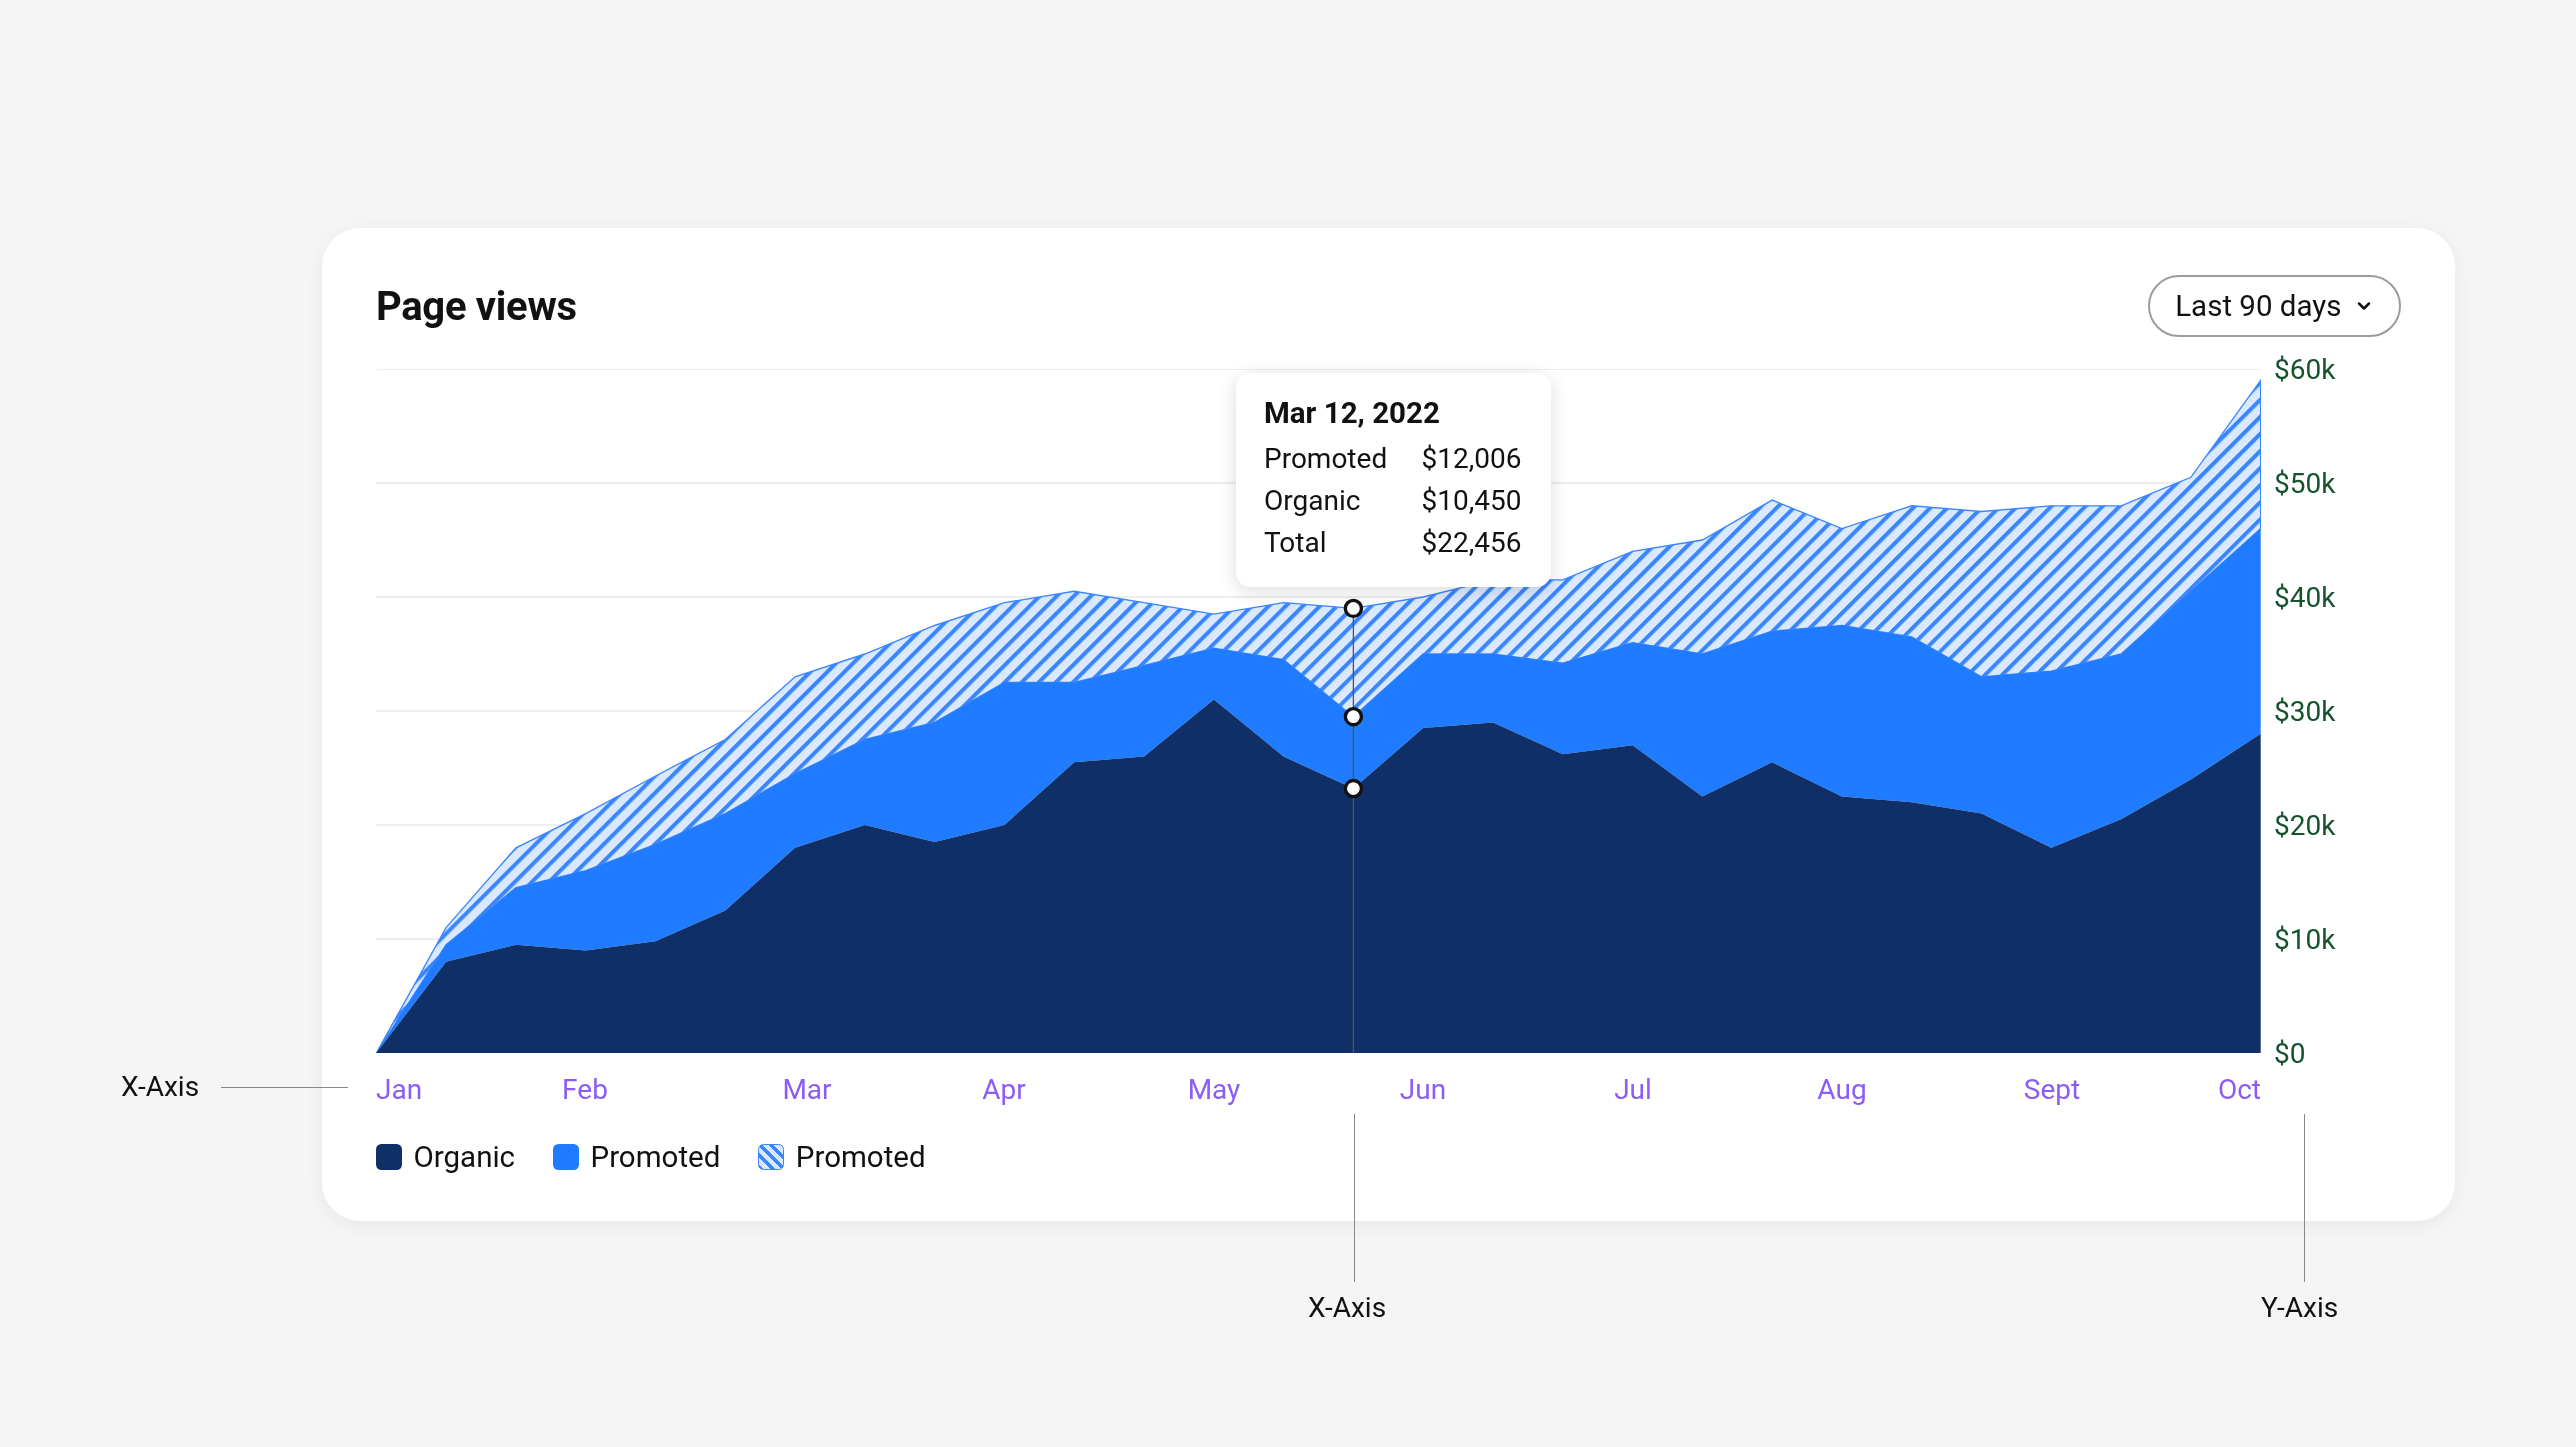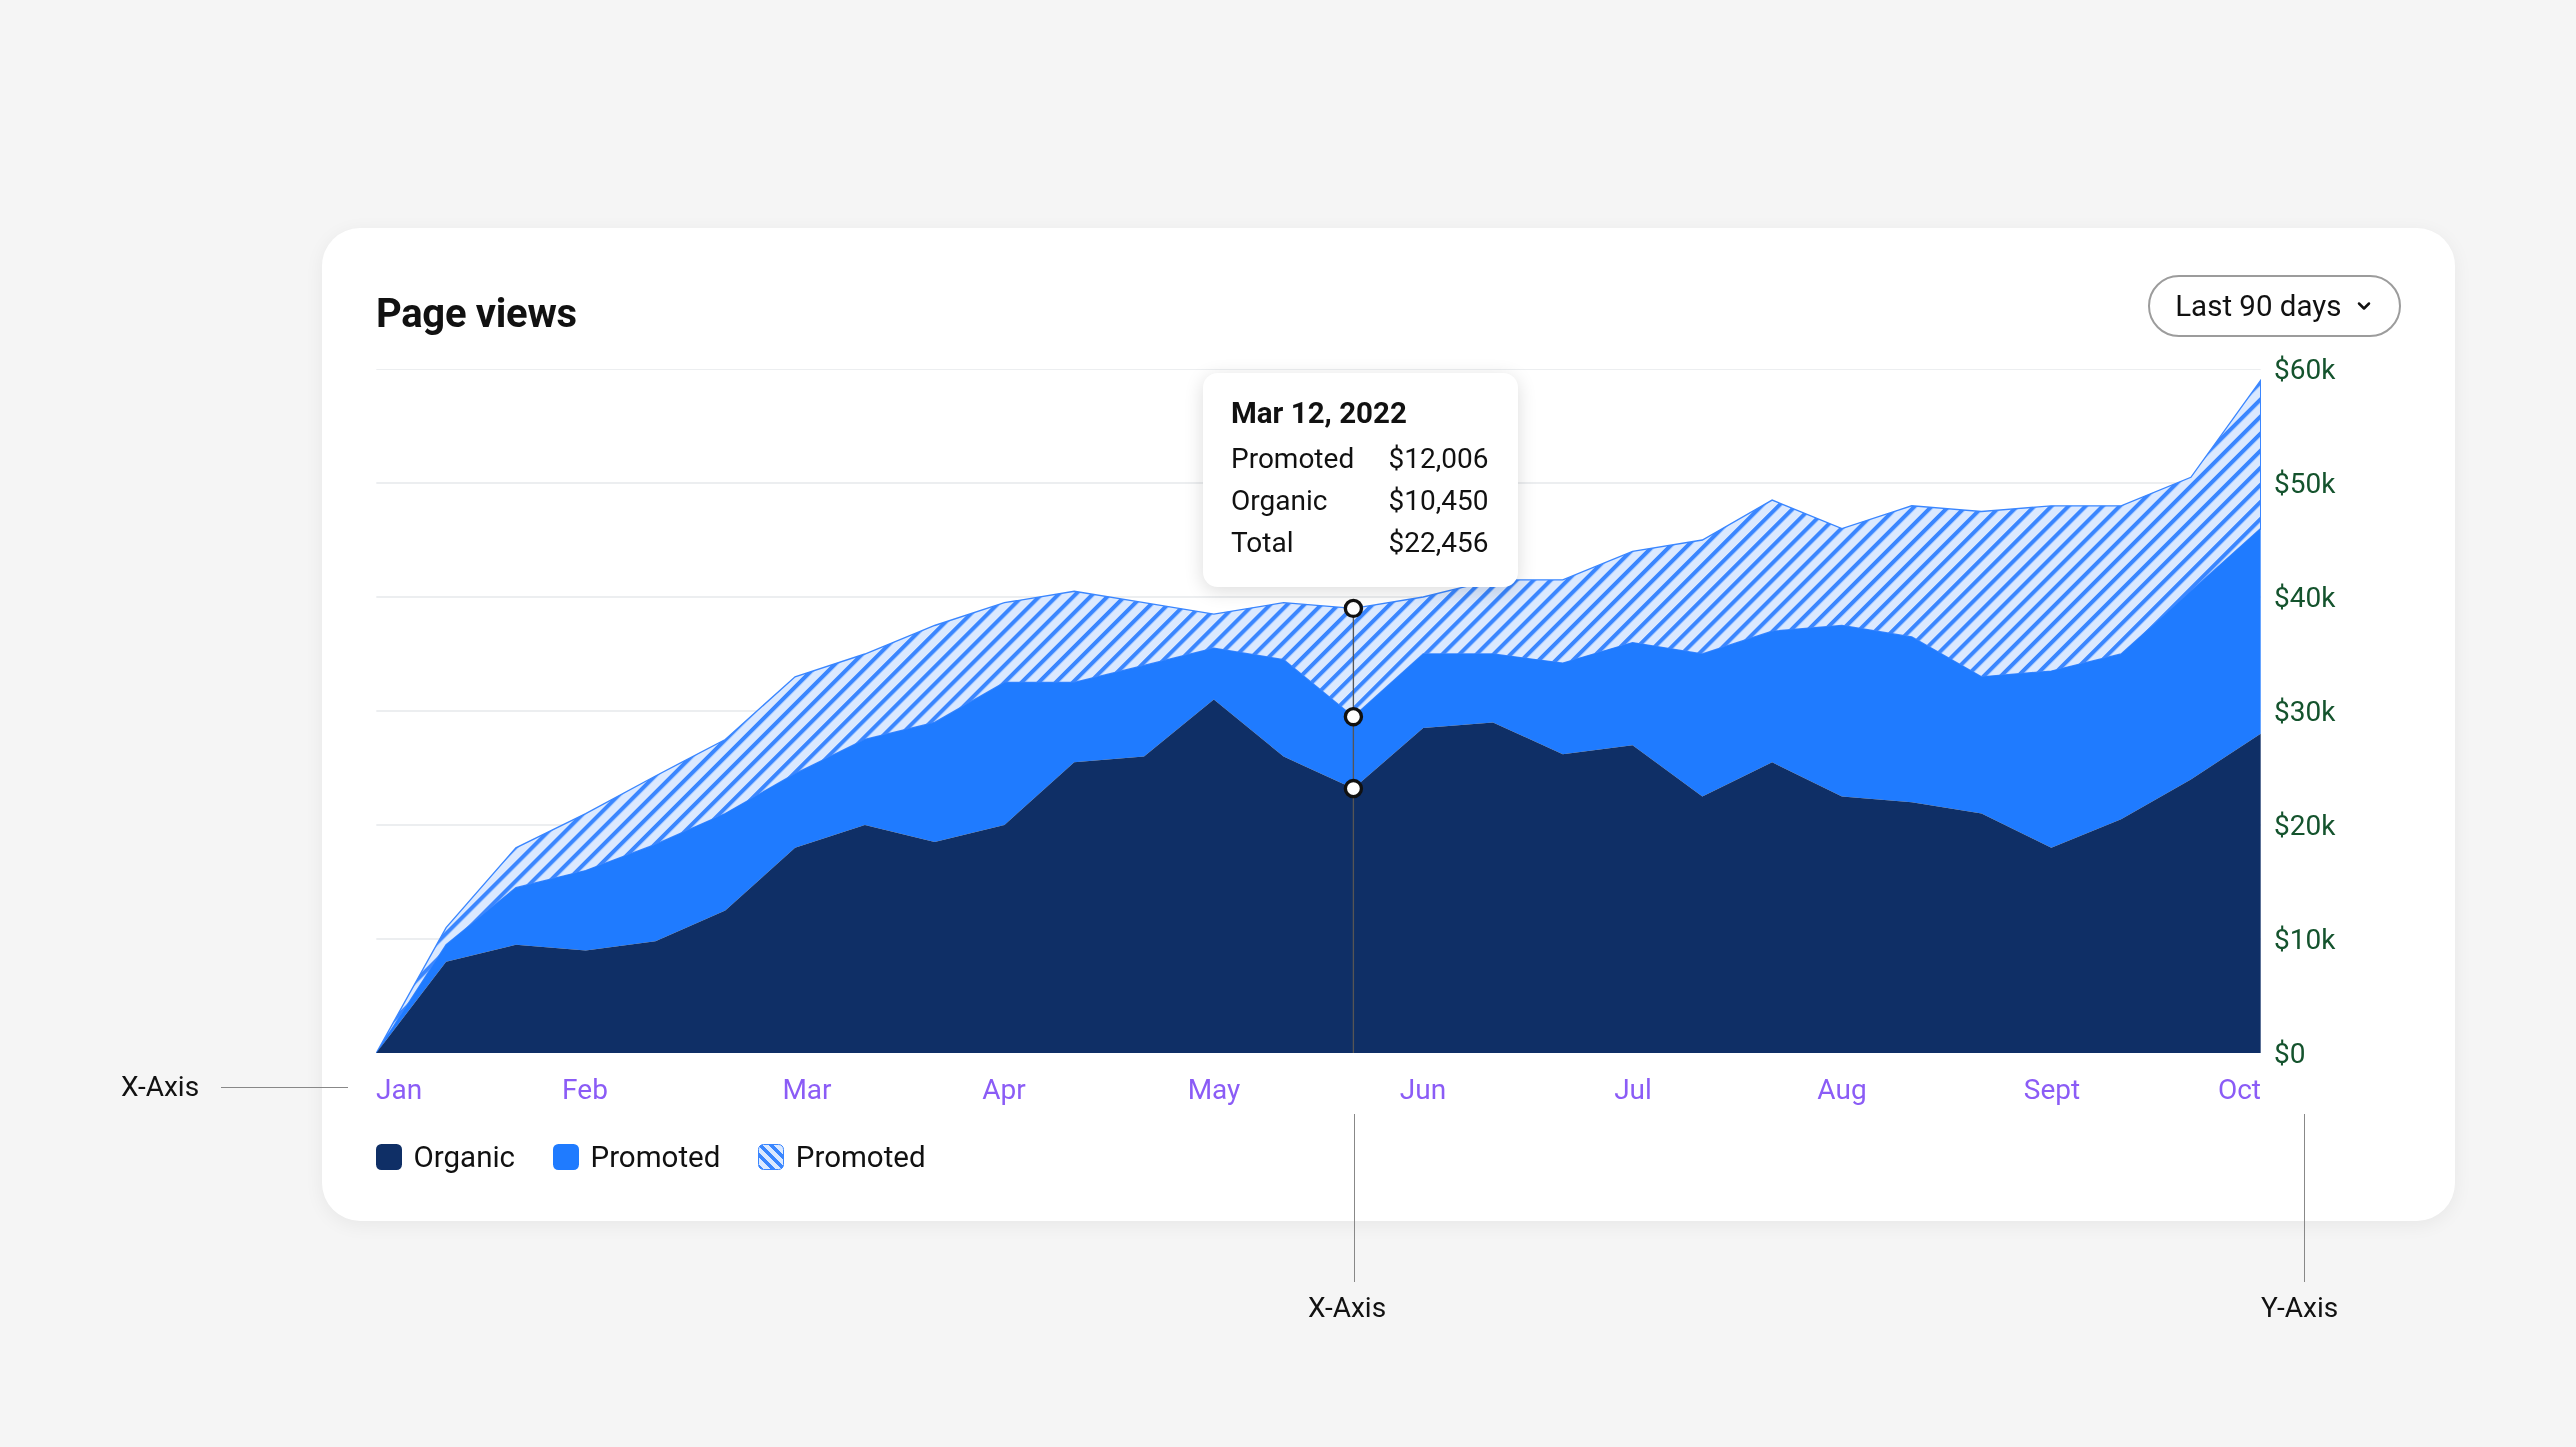--- a/index.html
+++ b/index.html
@@ -27,21 +27,21 @@
     background: #ffffff;
     border-radius: 38px;
     box-shadow: 0 4px 19px rgba(0,0,0,0.06);
   }
   .card-header {
     position: absolute;
     left: 54px;
     top: 47px;
     right: 54px;
     display: flex;
-    align-items: flex-end;
+    align-items: center;
     justify-content: space-between;
   }
   .title {
     font-size: 40px;
     font-weight: 700;
     color: #111;
     letter-spacing: -0.3px;
   }
   .dropdown {
     display: flex;
@@ -198,21 +198,21 @@
       <div class="legend-item">
         <span class="swatch" id="sw-promoted" style="background: rgb(31, 123, 255);"></span>
         <span>Promoted</span>
       </div>
       <div class="legend-item">
         <span class="swatch" id="sw-external" style="background: repeating-linear-gradient(45deg, rgb(58, 134, 255) 0px, rgb(58, 134, 255) 3.4px, rgb(219, 233, 255) 3.4px, rgb(219, 233, 255) 8px); border: 1.3px solid rgb(58, 134, 255);"></span>
         <span>Promoted</span>
       </div>
     </div>
 
-    <div class="tooltip" id="tooltip" style="left: 881px; top: 145px; padding-left: 28px;">
+    <div class="tooltip" id="tooltip" style="left: 914px; top: 145px; padding-left: 28px;">
       <div class="tt-date">Mar 12, 2022</div>
       <div class="tt-row">
         <span>Promoted</span>
         <span>$12,006</span>
       </div>
       <div class="tt-row">
         <span>Organic</span>
         <span>$10,450</span>
       </div>
       <div class="tt-row">

